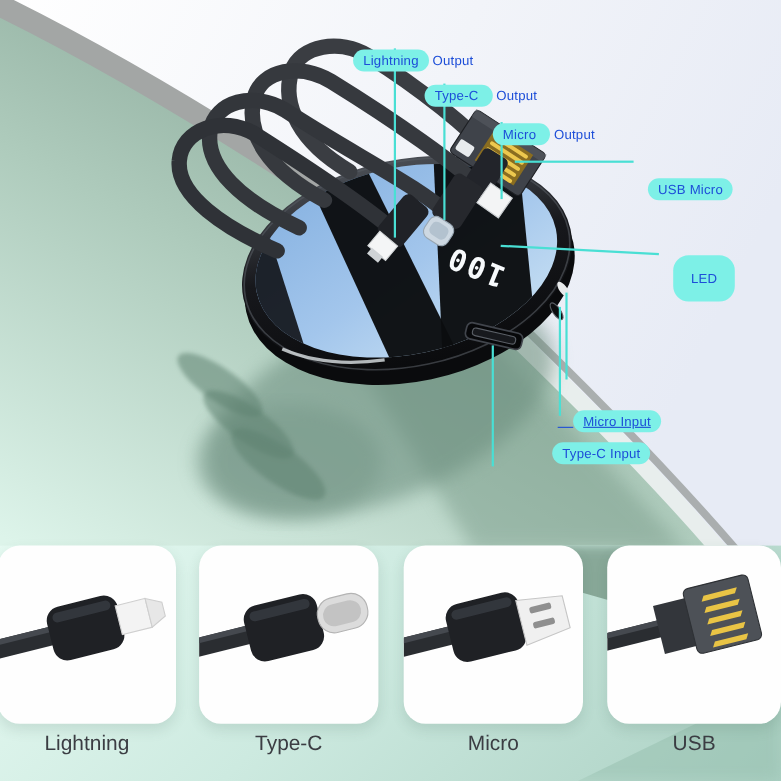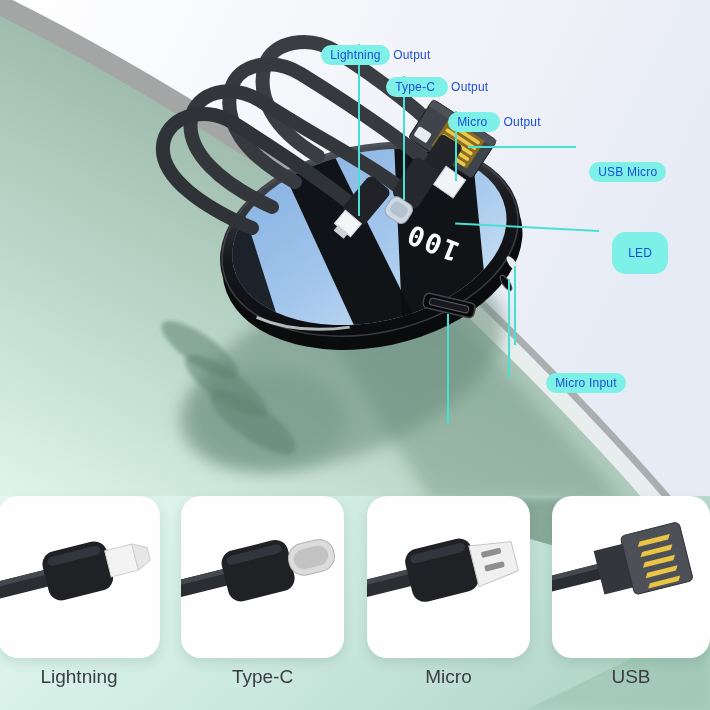--- a/index.html
+++ b/index.html
@@ -170,22 +170,25 @@
   </div>
   <div class="callout" style="left:434px;top:82px;text-align:center;">
     <span class="hl">Micro </span><span class="rest"> Output</span>
   </div>
   <div class="callout" style="left:575px;top:132px;">
     <span class="hl">USB Micro</span><span class="rest"></span>
   </div>
   <div class="callout" style="left:598px;top:213px;">
     <span class="hl" style="padding:14px 16px;">LED</span><span class="rest"></span>
   </div>
-  <div class="callout" style="left:532px;top:343px;">
+  <div class="callout" style="left:507px;top:343px;text-decoration:underline;">
     <span class="hl">Micro Input</span><span class="rest"></span>
+  </div>
+  <div class="callout" style="left:488px;top:372px;">
+    <span class="hl">Type-C Input</span><span class="rest"></span>
   </div>
 
   <div class="bottom-bg">
     <div class="wedge"></div>
     <div class="band2"></div>
   </div>
 
   <div class="panel" style="left:-2px;width:162px;">
     <svg width="162" height="162" viewBox="0 0 162 162">
       <g transform="rotate(-14 80 80)">

